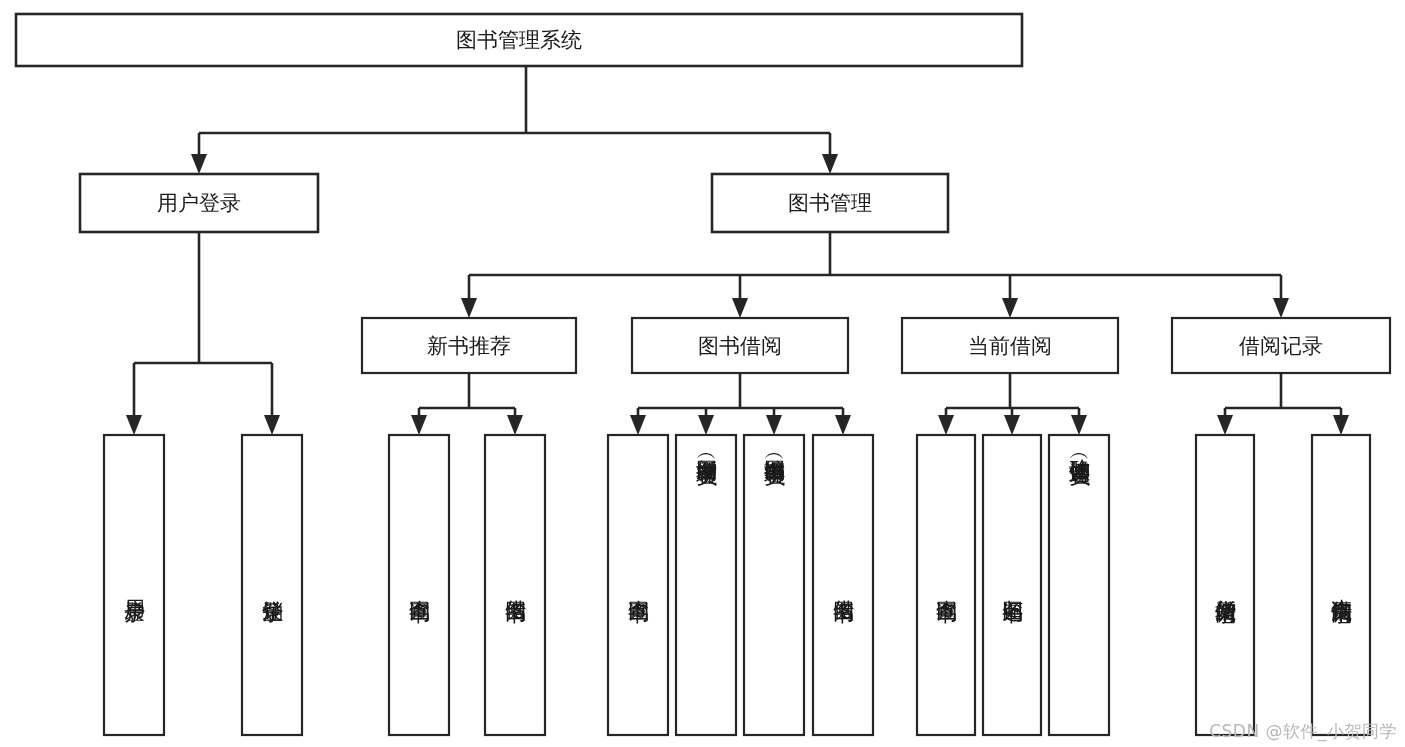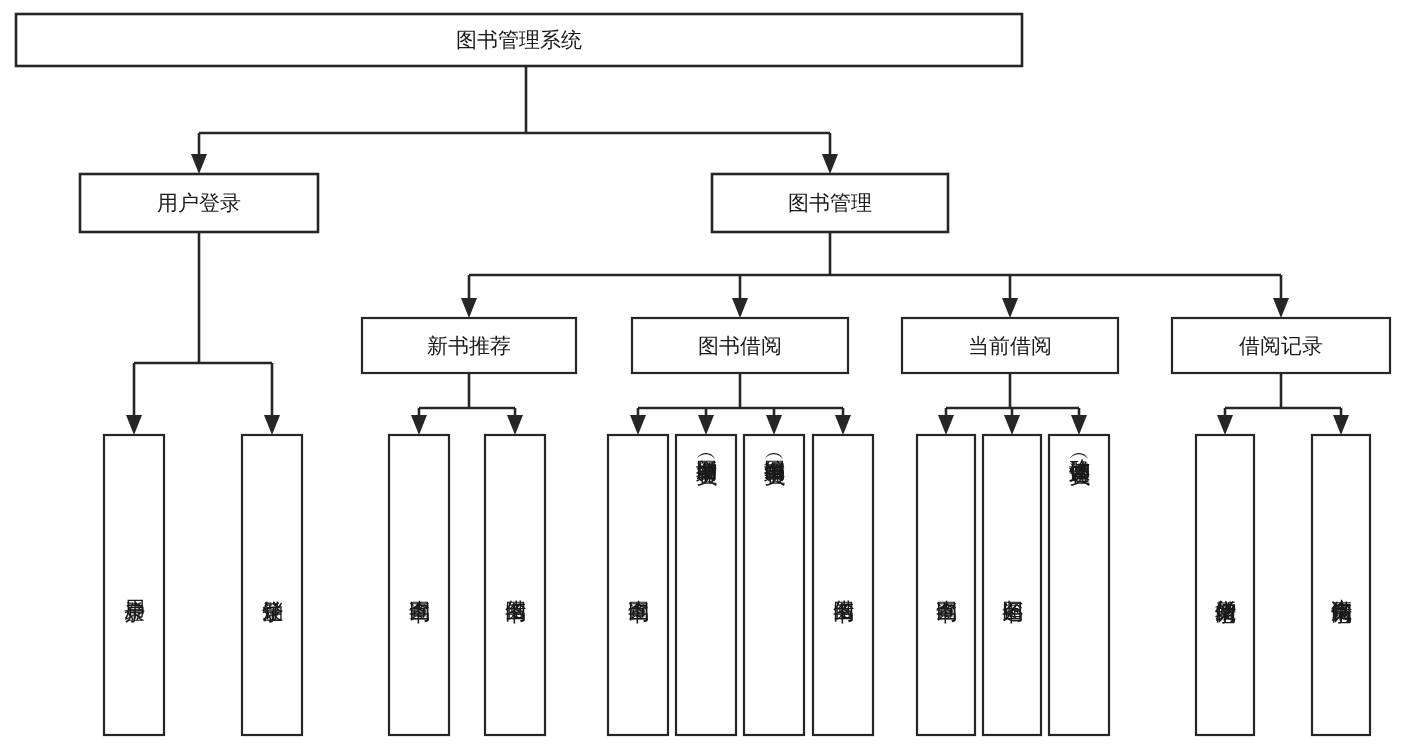--- a/index.html
+++ b/index.html
@@ -205,13 +205,14 @@
       <div class="leaf-label-wrap" style="left: 1049px; top: 442px; width: 60px; height: 288px;">
         <span class="leaf-label">确认归还（管理员）</span>
       </div>
       <div class="leaf-label-wrap" style="left: 1196px; top: 435px; width: 58px; height: 300px;">
         <span class="leaf-label centered">新增借阅记录</span>
       </div>
       <div class="leaf-label-wrap" style="left: 1312px; top: 435px; width: 58px; height: 300px;">
         <span class="leaf-label centered">查询借阅记录</span>
       </div>
     </div>
+  <div class="watermark">CSDN @软件_小贺同学</div>
 </div>
 
 </body></html>

